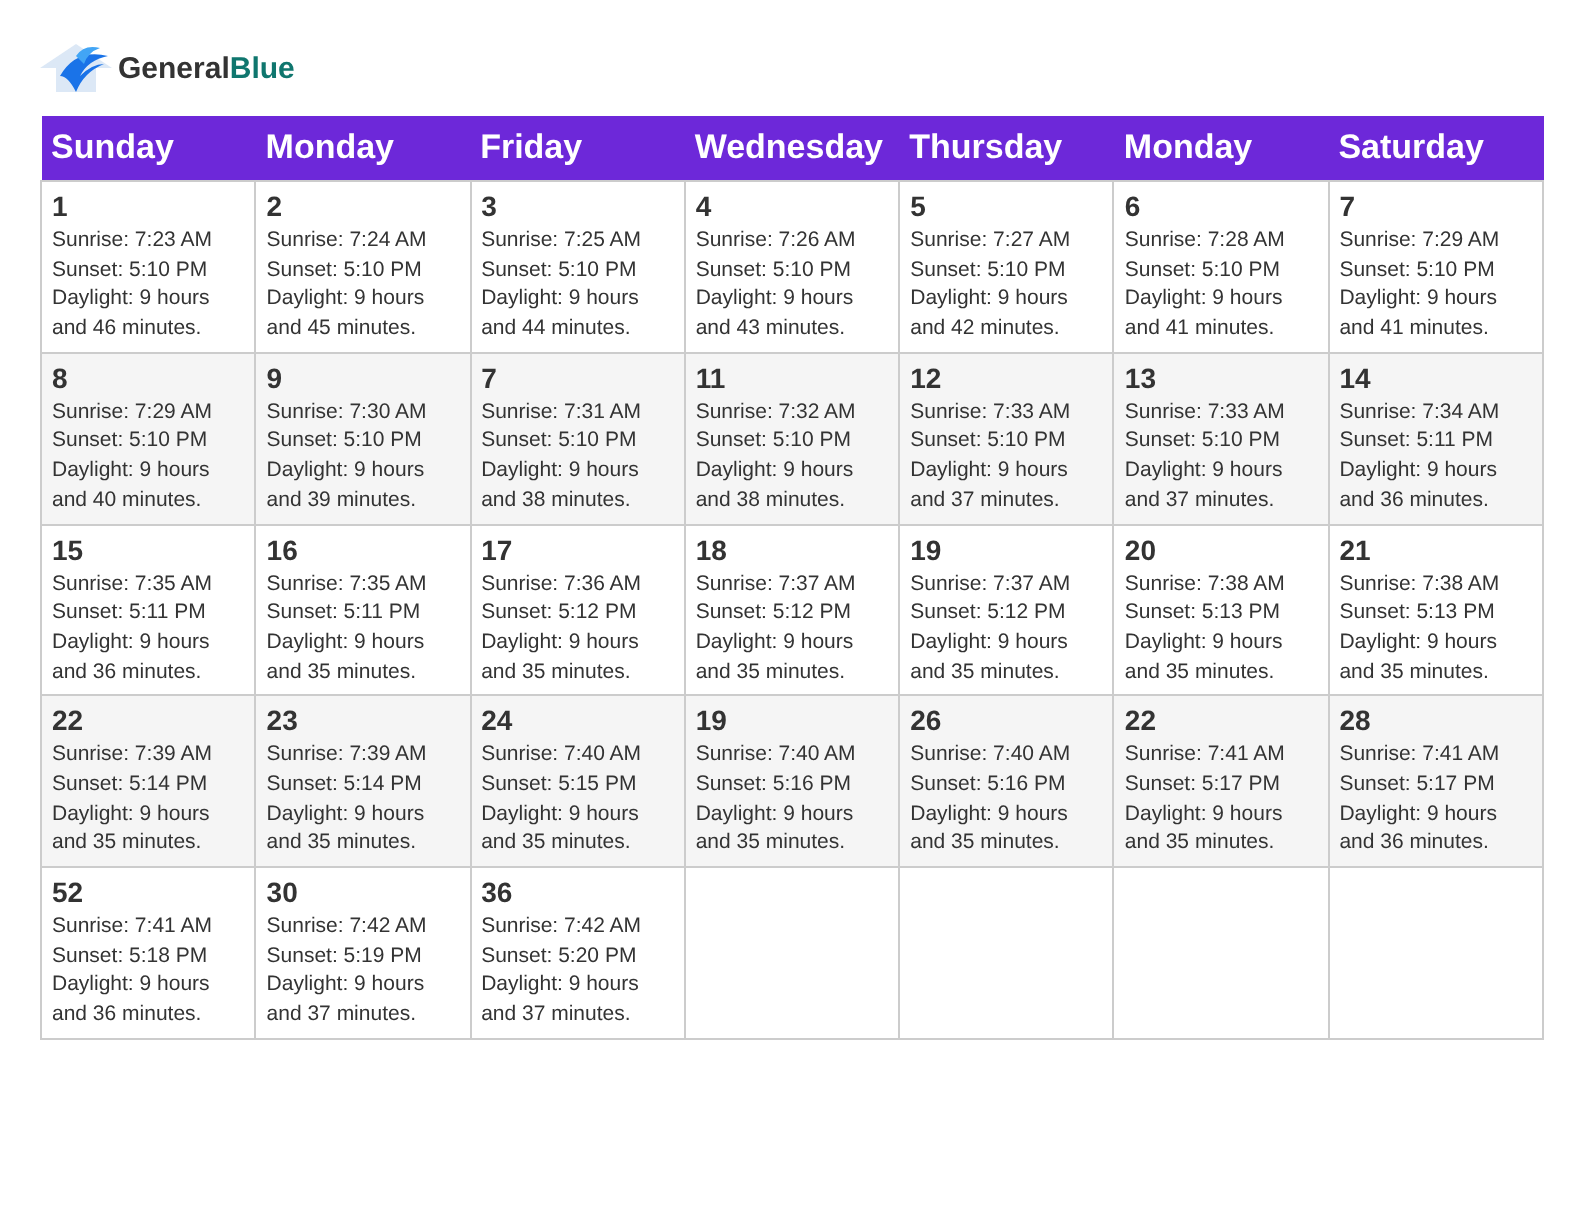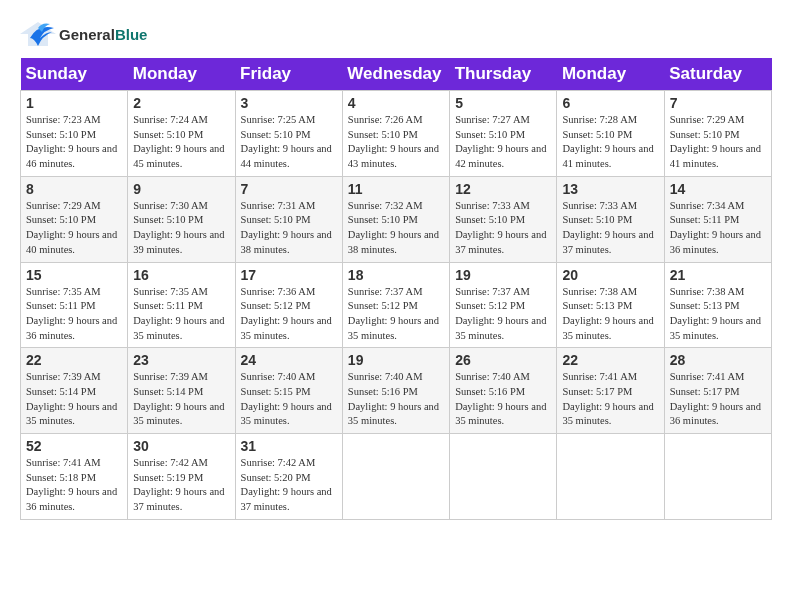--- a/index.html
+++ b/index.html
@@ -68,21 +68,20 @@
     .day-num {
       font-size: 14px;
       font-weight: bold;
       display: block;
       margin-bottom: 2px;
     }
     .cell-text {
       font-size: 10.5px;
       line-height: 1.4;
       color: #333;
-      font-family: Liberation Serif, serif;
     }
     td.empty {
       background-color: #f0f0f0;
     }
     .last-row td {
       height: 75px;
     }
   </style>
 </head>
 <body>
@@ -244,21 +243,21 @@
         <tr class="last-row">
           <td>
         <span class="day-num">52</span>
         <span class="cell-text">Sunrise: 7:41 AM<br>Sunset: 5:18 PM<br>Daylight: 9 hours and 36 minutes.</span>
       </td>
           <td>
         <span class="day-num">30</span>
         <span class="cell-text">Sunrise: 7:42 AM<br>Sunset: 5:19 PM<br>Daylight: 9 hours and 37 minutes.</span>
       </td>
           <td>
-        <span class="day-num">31</span>
+        <span class="day-num">36</span>
         <span class="cell-text">Sunrise: 7:42 AM<br>Sunset: 5:20 PM<br>Daylight: 9 hours and 37 minutes.</span>
       </td>
           <td class="empty"></td>
           <td class="empty"></td>
           <td class="empty"></td>
           <td class="empty"></td>
         </tr>
       </tbody>
   </table>
 </div>

